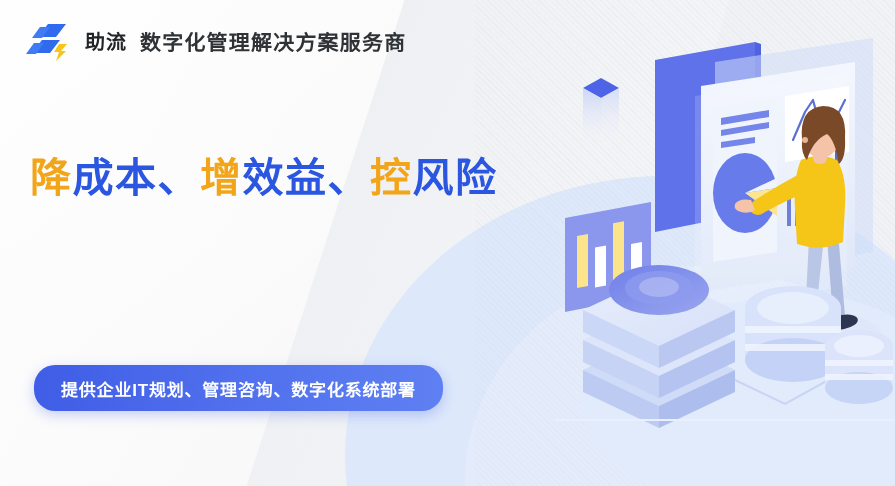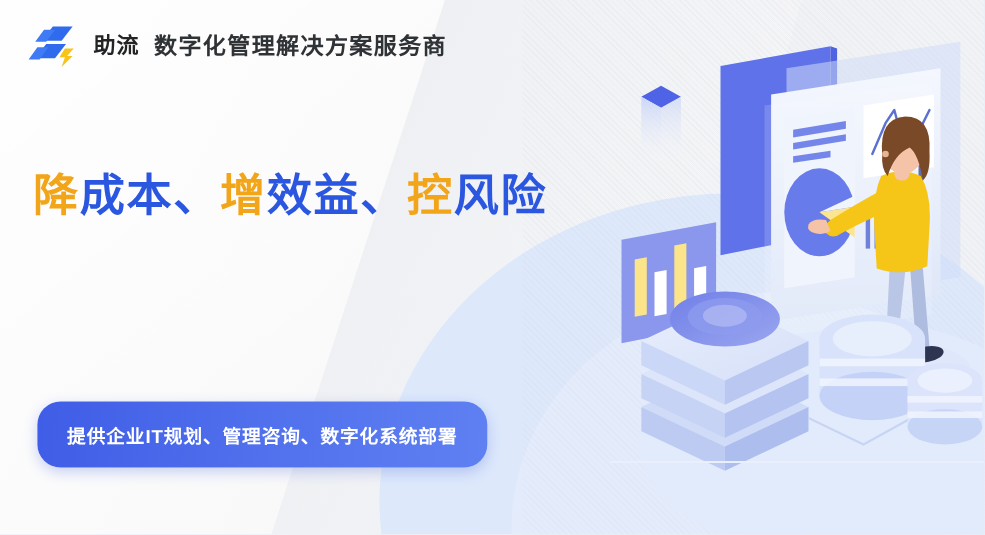--- a/index.html
+++ b/index.html
@@ -86,21 +86,21 @@
     margin-top:13px;
     font-size:41px; font-weight:800;
     letter-spacing:1.5px; line-height:1.22; white-space:nowrap;
   }
   .sub-a{ color:#f2a519; }
   .sub-b{ color:#2a56e0; }
 
   .pill{
     position:absolute; left:34px; top:365px;
     display:inline-flex; align-items:center; justify-content:center;
-    height:60px; padding:0 27px;
+    height:46px; padding:0 27px;
     border-radius:21px;
     background:linear-gradient(95deg,#3f5de6 0%,#5070ed 50%,#5f80f2 100%);
     color:#fff; font-size:17px; font-weight:700; letter-spacing:.8px;
     white-space:nowrap; z-index:40;
     box-shadow:0 4px 13px rgba(60,92,220,.28);
   }
 
   
   .illus{
     position:absolute; right:0; top:0;

